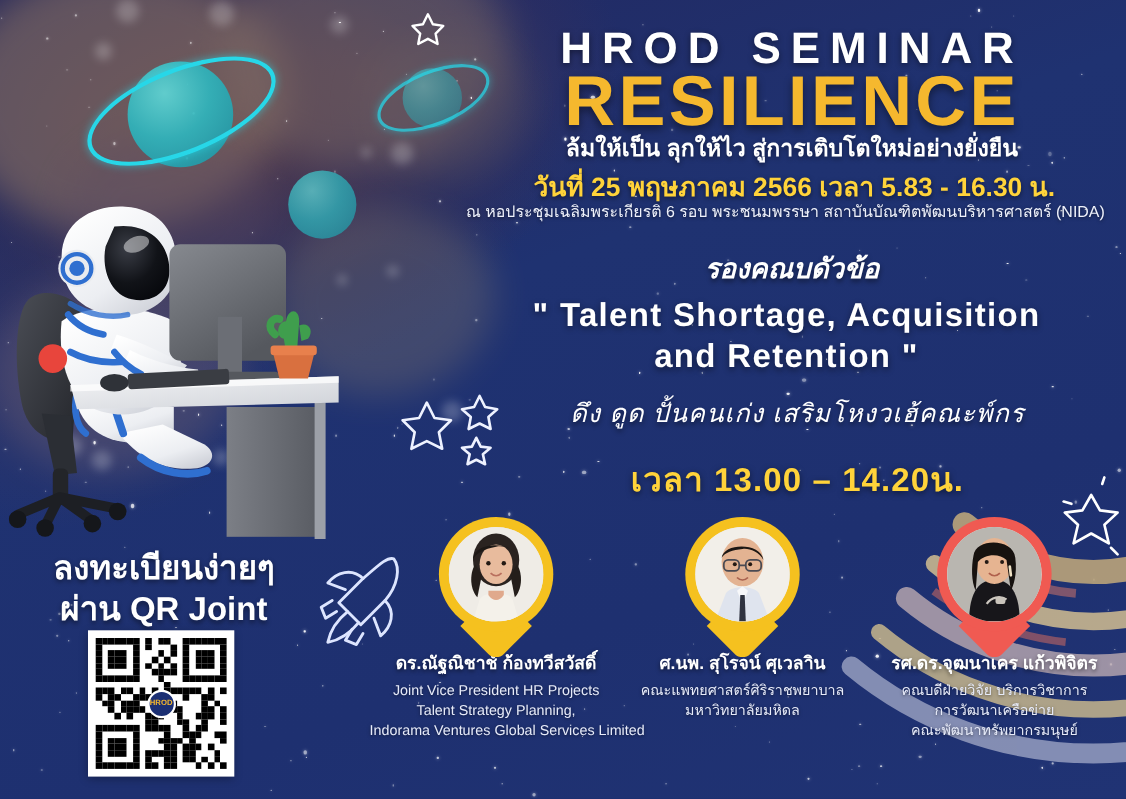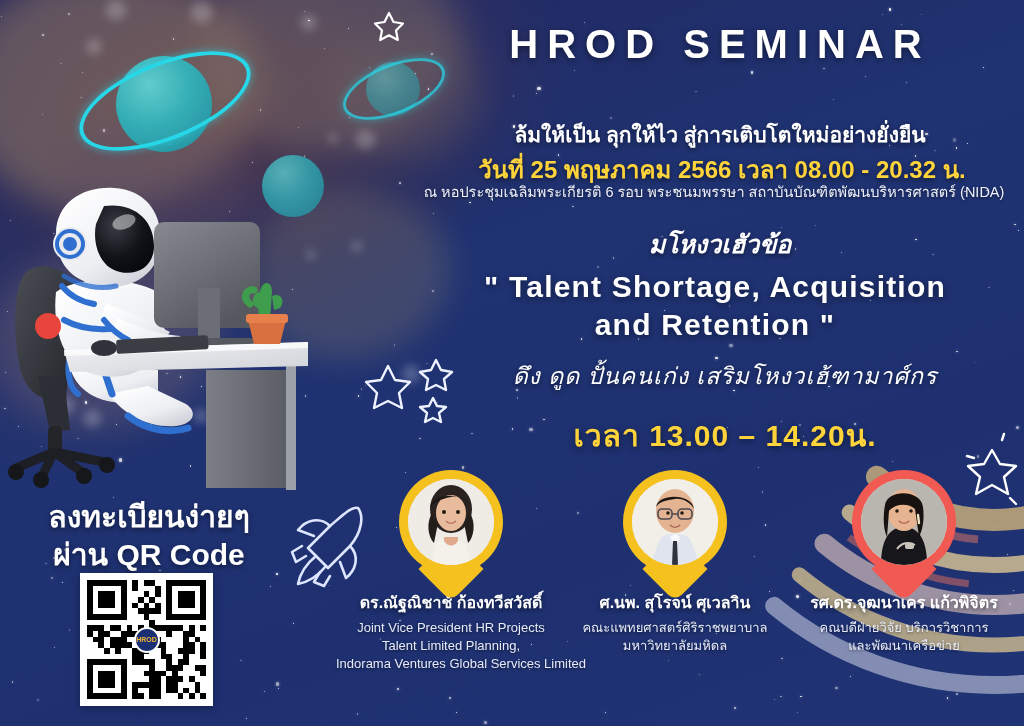--- a/index.html
+++ b/index.html
@@ -606,35 +606,36 @@
         <path d="M252 112 C244 112 242 126 250 128 L252 140 L262 140 L264 112 C264 100 254 100 252 112 Z" fill="#3f9e4d"></path>
         <path d="M264 116 C272 112 278 120 272 128 L266 130" fill="#3f9e4d"></path>
         <path d="M246 110 C238 108 234 118 242 124" fill="none" stroke="#3f9e4d" stroke-width="7" stroke-linecap="round"></path>
         <path d="M240 140 L278 140 L272 164 L246 164 Z" fill="#d9703f"></path>
         <rect x="238" y="134" width="42" height="9" rx="3" fill="#e8804c"></rect>
       </g>
     </svg>
   </div>
 
   <div class="hrod-title">HROD SEMINAR</div>
+  <div class="resilience">RESILIENCE</div>
   <div class="subtitle-thai">ล้มให้เป็น ลุกให้ไว สู่การเติบโตใหม่อย่างยั่งยืน</div>
-  <div class="date-line">วันที่ 25 พฤษภาคม 2566 เวลา 08.00 - 20.32 น.</div>
+  <div class="date-line">วันที่ 25 พฤษภาคม 2566 เวลา 5.83 - 16.30 น.</div>
   <div class="venue-line">ณ หอประชุมเฉลิมพระเกียรติ 6 รอบ พระชนมพรรษา  สถาบันบัณฑิตพัฒนบริหารศาสตร์ (NIDA)</div>
 
-  <div class="panel-label">มโหงวเฮัวข้อ</div>
+  <div class="panel-label">รองคณบดัวข้อ</div>
   <div class="topic">
     <div>" Talent Shortage, Acquisition</div>
     <div>and Retention "</div>
   </div>
-  <div class="tagline">ดึง   ดูด  ปั้นคนเก่ง เสริมโหงวเฮ้ฑามาศ์กร</div>
+  <div class="tagline">ดึง   ดูด  ปั้นคนเก่ง เสริมโหงวเฮ้คณะพ์กร</div>
   <div class="time-line">เวลา 13.00 – 14.20น.</div>
 
   <div class="qr-head">
     <div>ลงทะเบียนง่ายๆ</div>
-    <div class="l2">ผ่าน QR Code</div>
+    <div class="l2">ผ่าน QR Joint</div>
   </div>
   <div class="qr-box">
     <div class="qr-grid" id="qrgrid">
         <i></i>
         <i></i>
         <i></i>
         <i></i>
         <i></i>
         <i></i>
         <i></i>
@@ -1093,21 +1094,21 @@
           <path d="M36 62 C40 68 46 68 50 62 L50 58 L36 58 Z" fill="#e0a98c"></path>
           <circle cx="36" cy="33" r="2" fill="#241a14"></circle>
           <circle cx="50" cy="33" r="2" fill="#241a14"></circle>
           <path d="M38 42 C41 45 45 45 48 42" stroke="#b9705e" stroke-width="1.6" fill="none"></path>
         </svg>
       </div>
     </div>
     <div class="sp-name">ดร.ณัฐณิชาช์ ก้องทวีสวัสดิ์</div>
     <div class="sp-role">
         <div>Joint Vice President HR Projects</div>
-        <div>Talent Limited Planning,</div>
+        <div>Talent Strategy Planning,</div>
         <div>Indorama Ventures Global Services Limited</div>
       </div>
   </div>
 
   <div class="speaker" id="sp1" style="left:572px; top:470px; width:206px;">
     <div class="pin">
       <div class="pin-tail" style="background: rgb(245, 193, 31);"></div>
       <div class="pin-shape" style="background: rgb(245, 193, 31);"></div>
       <div class="pin-ring"></div>
       <div class="pin-photo">
@@ -1150,17 +1151,18 @@
           <path d="M38 42 C41 45 45 45 48 42" stroke="#b0604c" stroke-width="1.6" fill="none"></path>
           <path d="M57 36 L58 44" stroke="#efe2c4" stroke-width="2.4" stroke-linecap="round"></path>
           <path d="M36 70 C40 64 48 62 54 66" stroke="#cdc8c0" stroke-width="2" fill="none"></path>
           <rect x="44" y="64" width="9" height="6" rx="2" fill="#c9c4bb"></rect>
         </svg>
       </div>
     </div>
     <div class="sp-name">รศ.ดร.จุฒนาเคร แก้วพิจิตร</div>
     <div class="sp-role">
         <div>คณบดีฝ่ายวิจัย บริการวิชาการ</div>
-        <div>และพัฒนาเครือข่าย</div>
+        <div>การวัฒนาเครือข่าย</div>
+        <div>คณะพัฒนาทรัพยากรมนุษย์</div>
       </div>
   </div>
 
 </div>
 
 </body></html>

